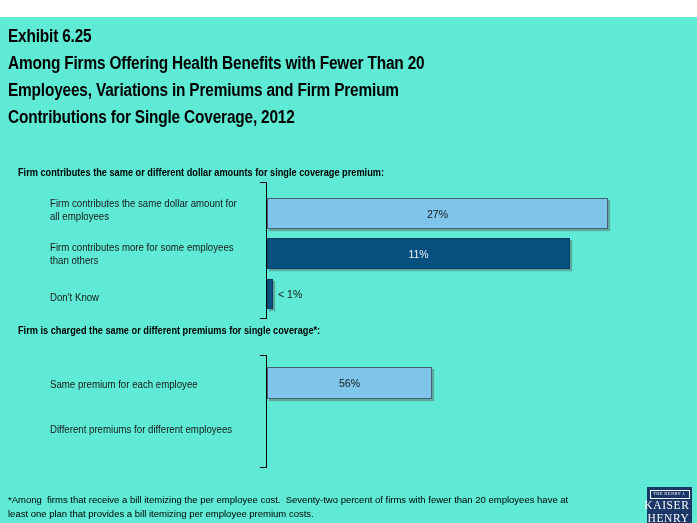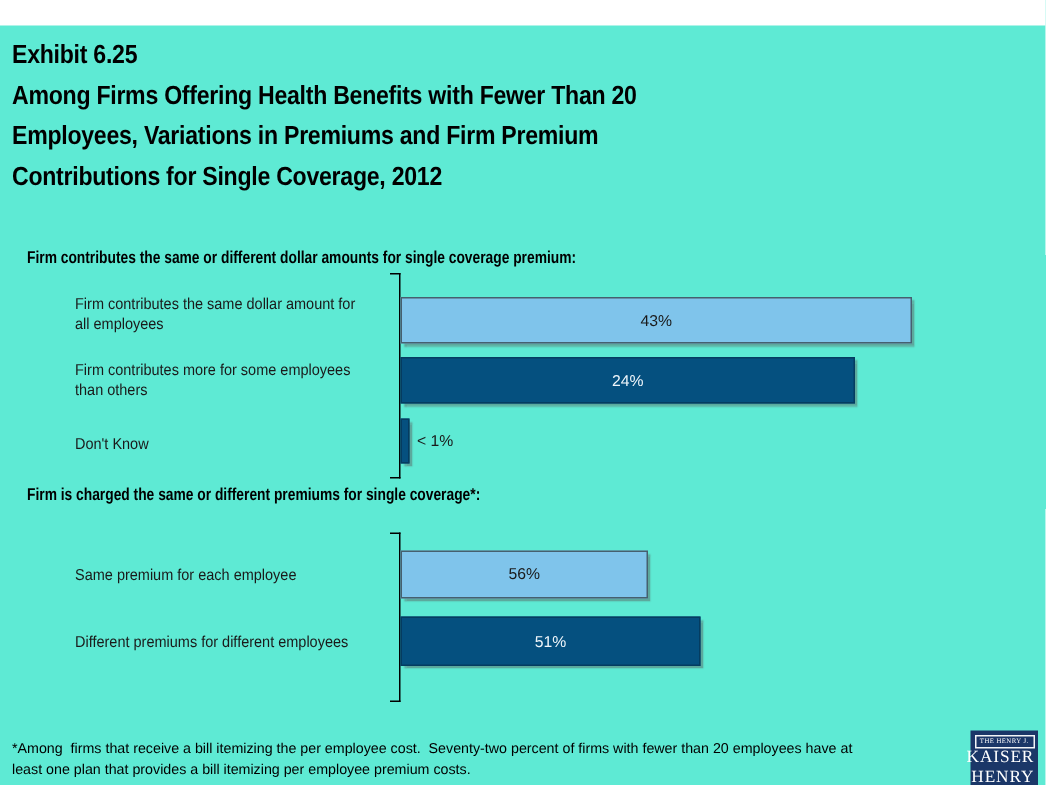--- a/index.html
+++ b/index.html
@@ -65,43 +65,40 @@
   <div class="title-block"><span>Exhibit 6.25</span><br><span>Among Firms Offering Health Benefits with Fewer Than 20
 Employees, Variations in Premiums and Firm Premium
 Contributions for Single Coverage, 2012</span></div>
 
   <div class="chart-header" style="left:18px; top:149px;">Firm contributes the same or different dollar amounts for single coverage premium:</div>
   <div class="chart-layer">
     <div class="axis-bracket" style="left:259.5px; top:165px; height:135px;"></div>
   <div class="cat-label" style="left: 50px; top: 193px; width: 215px;">Firm contributes the same dollar amount for
 all employees</div>
       <div class="bar light" style="left: 267px; top: 181px; height: 31px; width: 341px;">
-        <div class="val-inside">43%</div>
+        <div class="val-inside">27%</div>
       </div>
       <div class="cat-label" style="left: 50px; top: 237px; width: 215px;">Firm contributes more for some employees
 than others</div>
       <div class="bar dark" style="left: 267px; top: 221px; height: 31px; width: 303px;">
-        <div class="val-inside">24%</div>
+        <div class="val-inside">11%</div>
       </div>
       <div class="cat-label" style="left: 50px; top: 280px; width: 215px;">Don't Know</div>
       <div class="bar dark" style="left: 267px; top: 262px; height: 30px; width: 6px;"></div>
       <div class="val-outside" style="left: 278px; top: 277px;">&lt; 1%</div>
     </div>
 
   <div class="chart-header" style="left:18px; top:307px;">Firm is charged the same or different premiums for single coverage*:</div>
   <div class="chart-layer">
     <div class="axis-bracket" style="left:259.5px; top:338px; height:111px;"></div>
   <div class="cat-label" style="left: 50px; top: 367px; width: 225px;">Same premium for each employee</div>
       <div class="bar light" style="left: 267px; top: 350px; height: 32px; width: 165px;">
         <div class="val-inside">56%</div>
       </div>
       <div class="cat-label" style="left: 50px; top: 412px; width: 225px;">Different premiums for different employees</div>
-      <div class="bar dark" style="left: 267px; top: 394px; height: 33px; width: 200px;">
-        <div class="val-inside">51%</div>
-      </div>
     </div>
 
   <div class="footnote">*Among  firms that receive a bill itemizing the per employee cost.  Seventy-two percent of firms with fewer than 20 employees have at
 least one plan that provides a bill itemizing per employee premium costs.</div>
 
   <div class="logo">
     <div class="logo-small">THE HENRY J.</div>
     <div class="logo-big">KAISER</div>
     <div class="logo-big">HENRY</div>
     <div class="logo-small">FOUNDATION</div>

